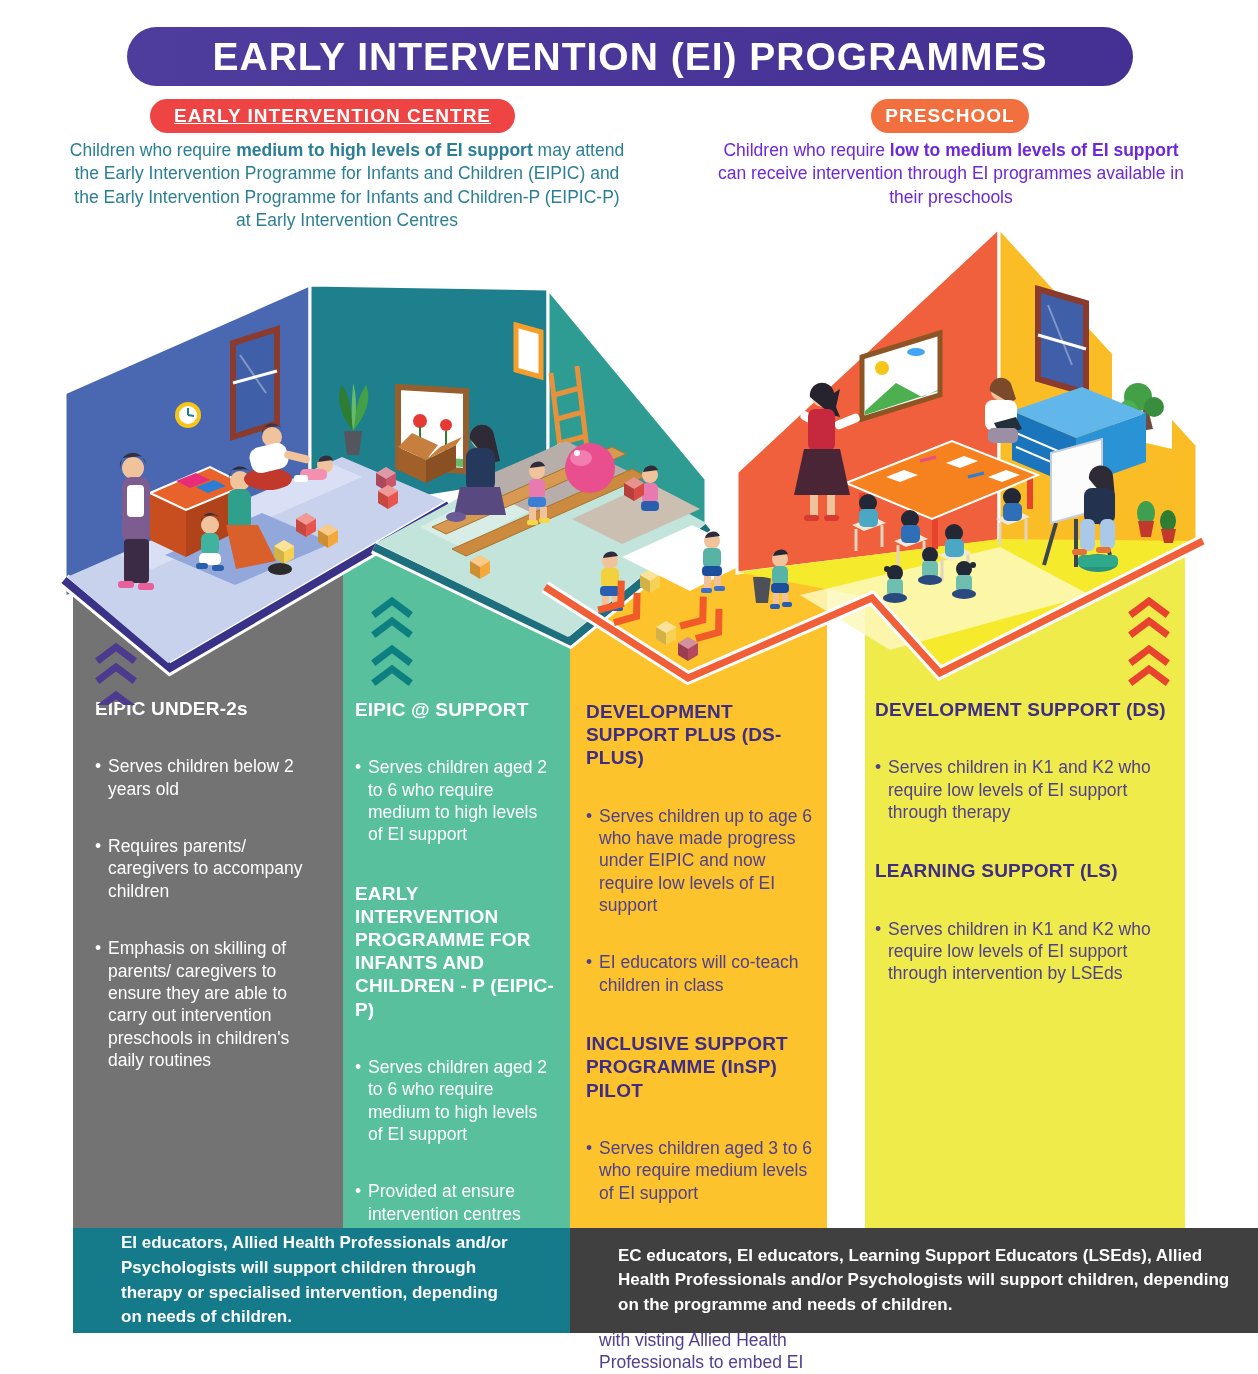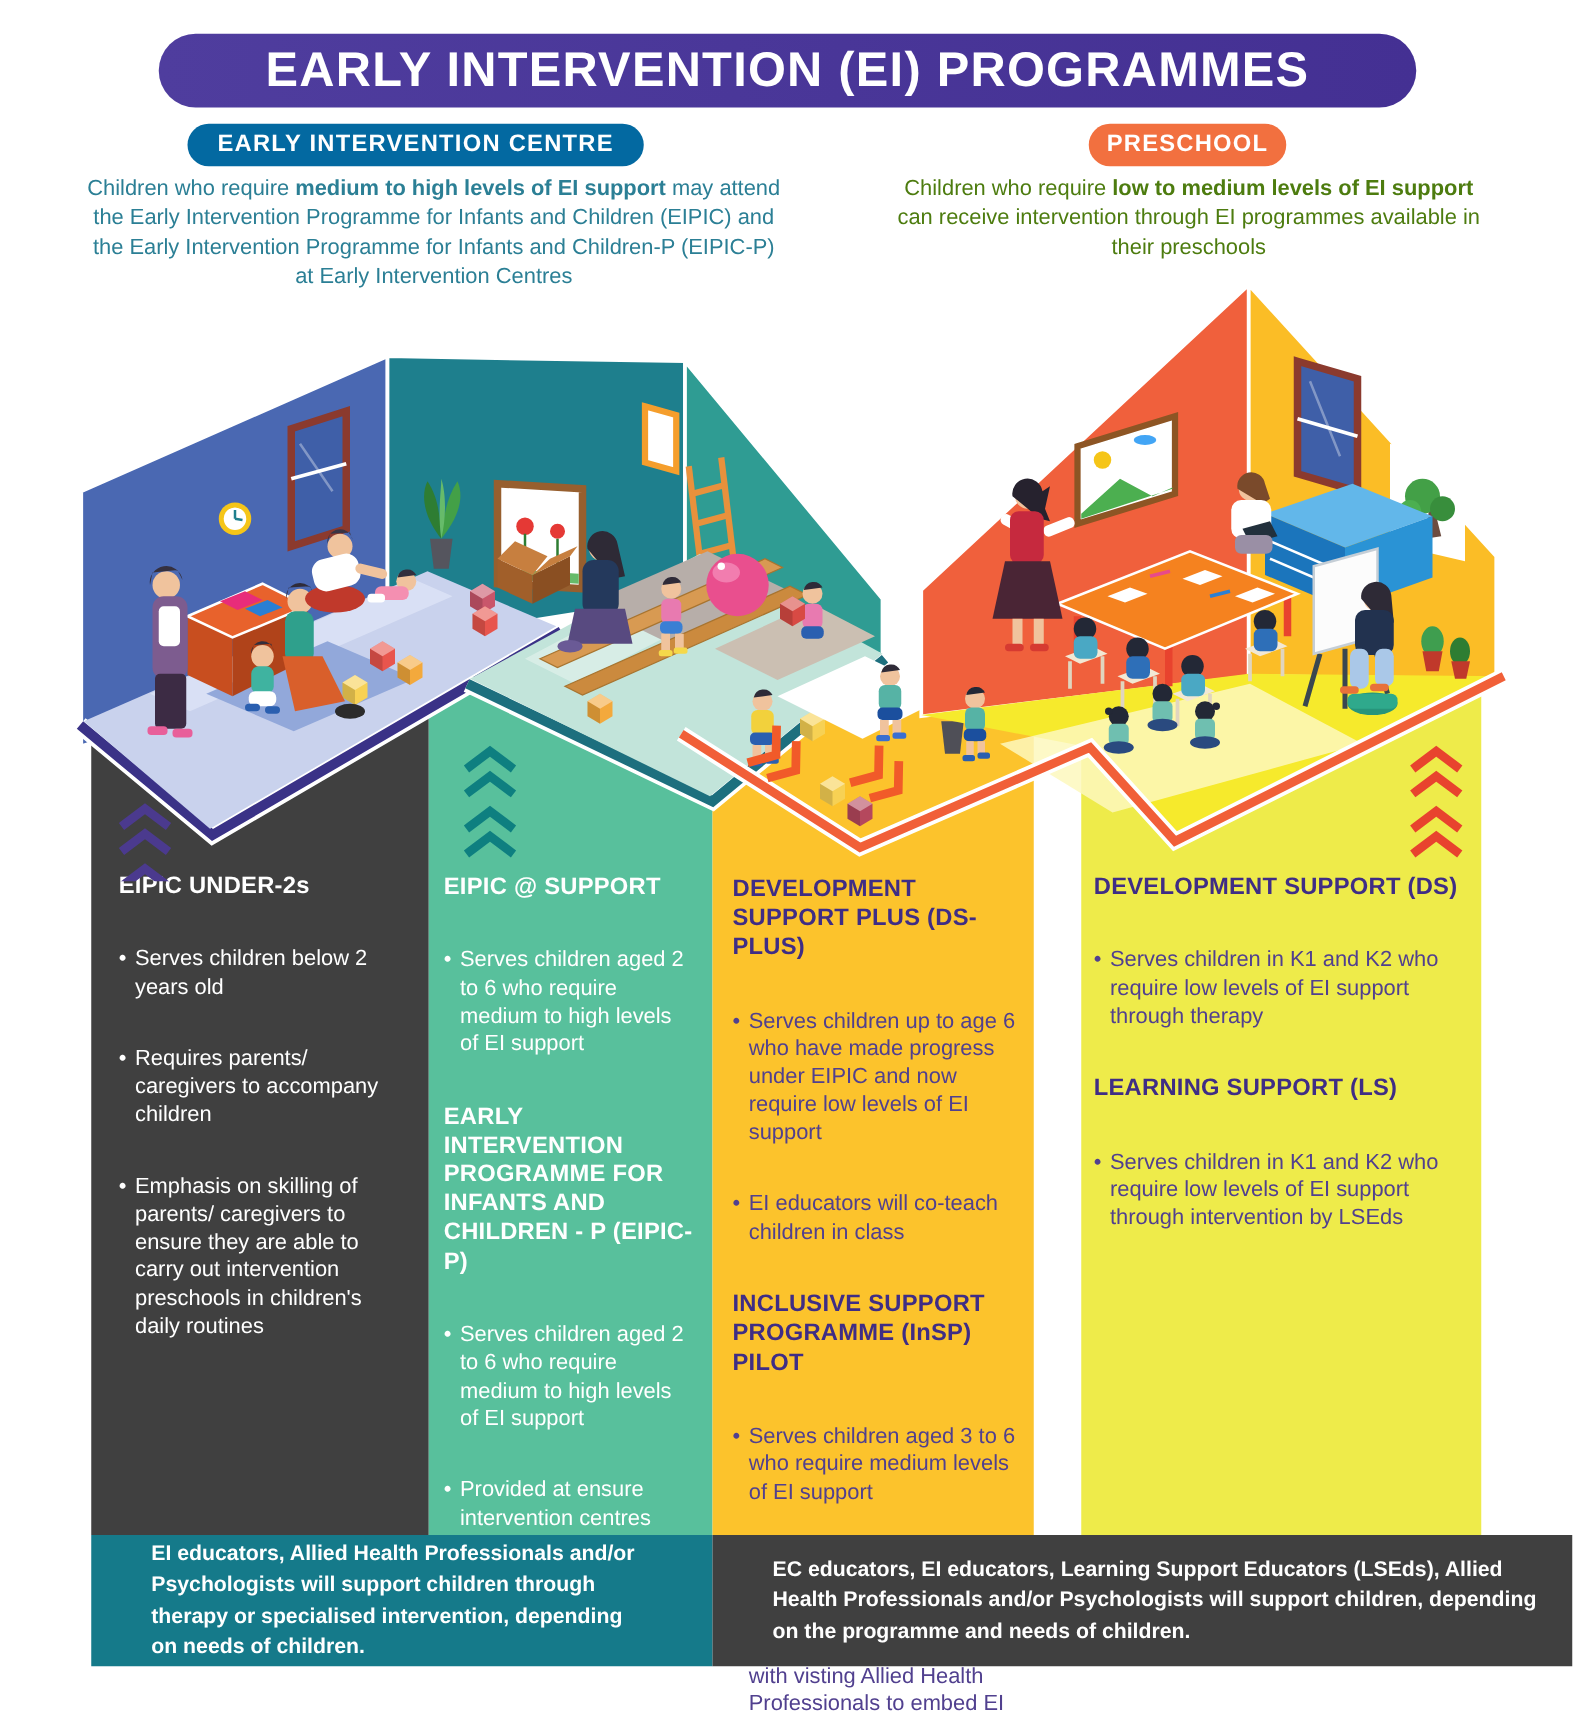--- a/index.html
+++ b/index.html
@@ -4,29 +4,29 @@
 <style>
   html,body{margin:0;padding:0;background:#ffffff;}
   #page{position:relative;width:1258px;height:1374px;background:#fff;overflow:hidden;
         font-family:"Liberation Sans",sans-serif;}
   
   .banner{position:absolute;left:127px;top:27px;width:1006px;height:59px;border-radius:30px;
           background:linear-gradient(90deg,#4f3d9e,#443093);display:flex;align-items:center;justify-content:center;}
   .banner h1{margin:0;color:#fff;font-size:39px;font-weight:800;letter-spacing:1px;}
   .badge{position:absolute;top:99px;height:34px;border-radius:17px;display:flex;align-items:center;
          justify-content:center;color:#fff;font-weight:800;font-size:19px;letter-spacing:1px;}
-  .badge.teal{left:150px;width:365px;background:#0369a1;}
+  .badge.teal{left:150px;width:365px;background:#ef4444;text-decoration:underline;}
   .badge.orange{left:871px;width:158px;background:#f2703f;}
   .desc{position:absolute;top:139px;font-size:17.5px;line-height:1.34;text-align:center;}
   .desc.teal{left:66px;width:562px;color:#2b7f95;}
-  .desc.orange{left:712px;width:478px;color:#4d7c0f;}
+  .desc.orange{left:712px;width:478px;color:#6d28d9;}
   .desc b{font-weight:800;}
   
   .col{position:absolute;z-index:1;}
-  .col1{left:73px;top:500px;width:270px;height:728px;background:#404040;}
+  .col1{left:73px;top:500px;width:270px;height:728px;background:#737373;}
   .col2{left:343px;top:538px;width:227px;height:690px;background:#58c09c;}
   .col3{left:570px;top:555px;width:257px;height:673px;background:#fcc32c;}
   .col4{left:865px;top:535px;width:320px;height:693px;background:#eeeb4a;}
   .colpad{position:absolute;left:0;right:0;}
   .col1 .colpad{top:197px;padding:0 16px 0 22px;}
   .col2 .colpad{top:160px;padding:0 14px 0 12px;}
   .col3 .colpad{top:145px;padding:0 14px 0 16px;}
   .col4 .colpad{top:163px;padding:0 16px 0 10px;}
   .block{margin:0 0 36px 0;}
   .block h2{margin:0 0 7px 0;font-size:19px;font-weight:800;line-height:1.22;letter-spacing:.2px;}

